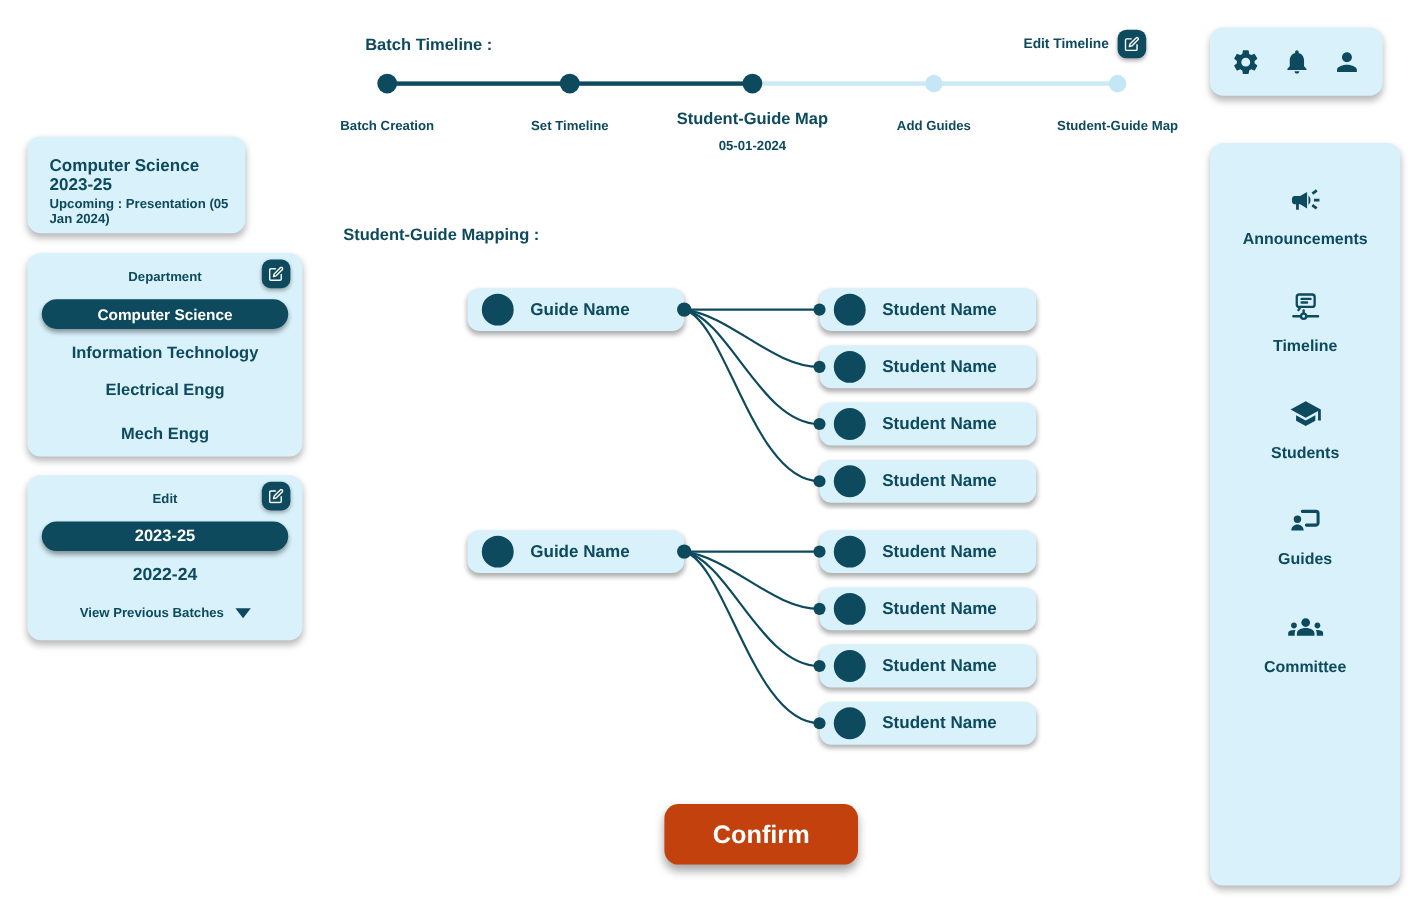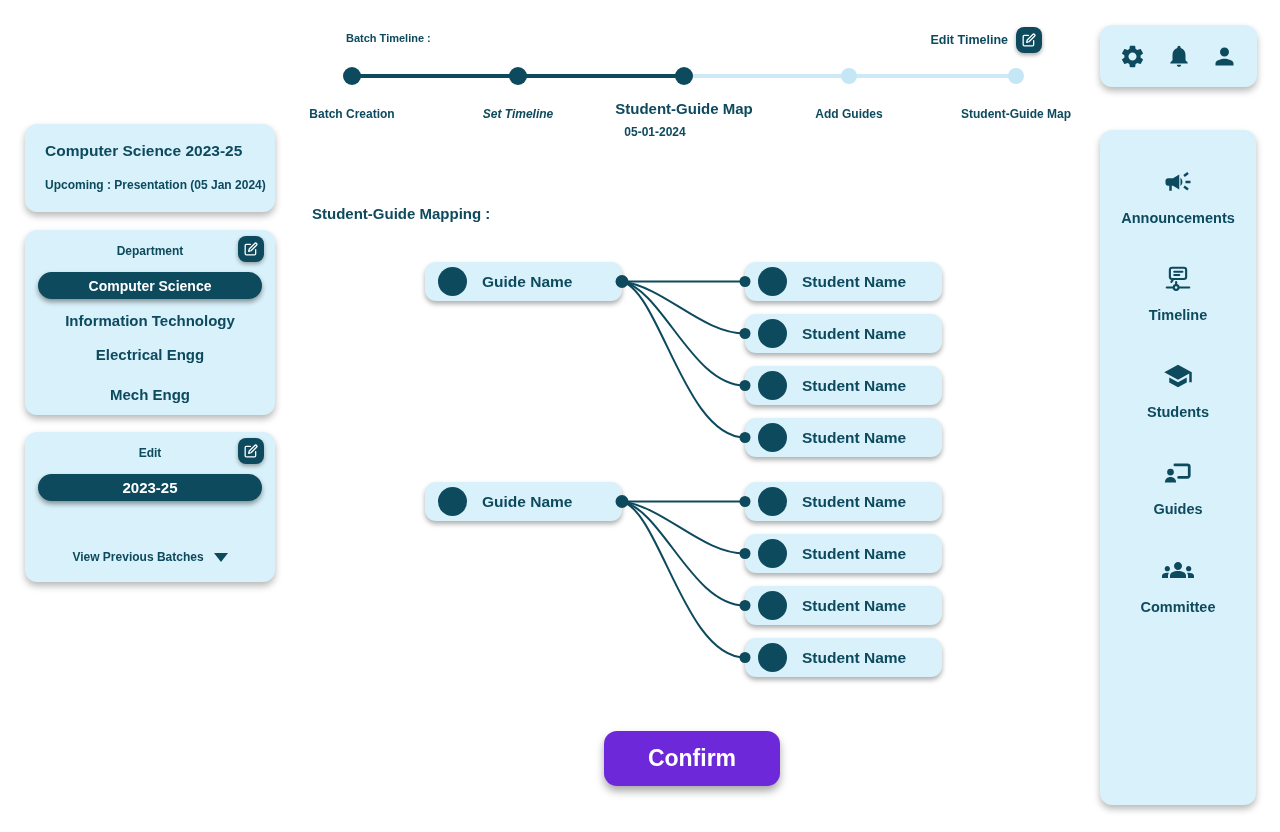--- a/index.html
+++ b/index.html
@@ -18,33 +18,33 @@
   .pill-dark { position:absolute; left:13px; right:13px; height:27px; background:#0D4A5E;
                border-radius:14px; color:#fff; font-size:14px; font-weight:700;
                display:flex; align-items:center; justify-content:center;
                box-shadow:0 3px 5px rgba(0,0,0,.4); cursor:pointer; }
   .option { position:absolute; width:100%; text-align:center; font-size:15px;
             font-weight:700; color:#0D4A5E; cursor:pointer; }
 
   
   .logo { position:absolute; left:35px; top:42px; font-size:30px; font-weight:700;
           color:#0D4A5E; letter-spacing:-0.5px; }
-  .summary-card { left:25px; top:124px; width:250px; height:88px; }
+  .summary-card { left:25px; top:124px; width:198px; height:88px; }
   .summary-title { position:absolute; left:20px; top:18px; font-size:15.5px; font-weight:700; color:#0D4A5E; }
   .summary-sub   { position:absolute; left:20px; top:54px; font-size:12px;  font-weight:700; color:#0D4A5E; }
   .dept-card  { left:25px; top:230px; width:250px; height:185px; }
   .batch-card { left:25px; top:432px; width:250px; height:150px; }
   .view-prev { position:absolute; width:100%; top:118px; display:flex; align-items:center;
                justify-content:center; gap:10px; font-size:12px; font-weight:700;
                color:#0D4A5E; cursor:pointer; }
   .caret { width:0; height:0; border-left:7px solid transparent;
            border-right:7px solid transparent; border-top:9px solid #0D4A5E; }
 
   
-  .tl-label { position:absolute; left:346px; top:32px; font-size:11px; font-weight:700; color:#0D4A5E; }
+  .tl-label { position:absolute; left:332px; top:32px; font-size:15px; font-weight:700; color:#0D4A5E; }
   .tl-seg { position:absolute; top:74px; height:4px; }
   .tl-seg.done { background:#0D4A5E; }
   .tl-seg.todo { background:#CBE9F6; }
   .dot { position:absolute; border-radius:50%; }
   .dot.done { width:18px; height:18px; background:#0D4A5E; top:67px; }
   .dot.todo { width:16px; height:16px; background:#C5E7F5; top:68px; }
   .step-label { position:absolute; transform:translateX(-50%); font-size:12px;
                 font-weight:700; color:#0D4A5E; white-space:nowrap; top:107px; }
   .step-label.active { font-size:15px; top:100px; }
   .step-date { position:absolute; transform:translateX(-50%); font-size:12px;
@@ -56,30 +56,30 @@
   .map-heading { position:absolute; left:312px; top:205px; font-size:15px;
                  font-weight:700; color:#0D4A5E; }
   .node { position:absolute; width:197px; height:39px; background:#D9F1FA; border-radius:11px;
           display:flex; align-items:center; padding-left:13px; gap:15px;
           box-shadow:0 3px 5px rgba(0,0,0,.32); cursor:pointer; z-index:1; }
   .node .avatar { width:29px; height:29px; border-radius:50%; background:#0D4A5E; flex:none; }
   .node .nlabel { font-size:15.5px; font-weight:700; color:#0D4A5E; white-space:nowrap; }
   .wires { position:absolute; left:0; top:0; width:1280px; height:832px;
            pointer-events:none; z-index:2; }
   .confirm { position:absolute; left:604px; top:731px; width:176px; height:55px;
-             background:#6d28d9; border:none; border-radius:13px; color:#fff;
+             background:#c2410c; border:none; border-radius:13px; color:#fff;
              font-size:23px; font-weight:700; font-family:"Liberation Sans",sans-serif;
              box-shadow:0 5px 9px rgba(0,0,0,.35); cursor:pointer; }
 
   
   .topbar-card { left:1100px; top:25px; width:157px; height:62px; display:flex;
                  align-items:center; justify-content:space-evenly; }
   .icon-btn { display:flex; align-items:center; justify-content:center; cursor:pointer;
               background:none; border:none; padding:0; }
-  .nav-card { left:1100px; top:130px; width:156px; height:675px; display:flex;
+  .nav-card { left:1100px; top:130px; width:173px; height:675px; display:flex;
               flex-direction:column; align-items:flex-start; padding-top:18px; }
   .nav-item { width:100%; height:97px; display:flex; flex-direction:column;
               align-items:center; justify-content:center; gap:13px; cursor:pointer; }
   .nav-label { font-size:14.5px; font-weight:700; color:#0D4A5E; }
 </style>
 </head>
 <body>
 
 <div class="stage">
 
@@ -105,41 +105,42 @@
 
   <div class="card batch-card">
     <div class="card-title" style="top:14px;">Edit</div>
     <button class="edit-btn" style="top:6px; right:11px;">
       <svg width="14" height="14" viewBox="0 0 24 24" fill="none" stroke="#ffffff" stroke-width="2.2" stroke-linecap="round" stroke-linejoin="round">
         <path d="M11 4H4a2 2 0 0 0-2 2v14a2 2 0 0 0 2 2h14a2 2 0 0 0 2-2v-7"></path>
         <path d="M18.5 2.5a2.121 2.121 0 0 1 3 3L12 15l-4 1 1-4 9.5-9.5z"></path>
       </svg>
     </button>
     <div class="pill-dark" style="top:42px; font-size:15px;">2023-25</div>
+    <div class="option" style="top:82px; font-size:16px;">2022-24</div>
     <div class="view-prev">
       <span>View Previous Batches</span>
       <span class="caret"></span>
     </div>
   </div>
 
   <div class="tl-label">Batch Timeline :</div>
 
   <div class="tl-seg done" style="left:352px; width:332px;"></div>
   <div class="tl-seg todo" style="left:684px; width:332px;"></div>
 
   <div class="dot done" style="left:343px;"></div>
   <div class="dot done" style="left:509px;"></div>
   <div class="dot done" style="left:675px;"></div>
   <div class="dot todo" style="left:841px;"></div>
   <div class="dot todo" style="left:1008px;"></div>
 
   <div class="step-label" style="left:352px;">Batch Creation</div>
-  <div class="step-label" style="left:518px;font-style:italic;">Set Timeline</div>
+  <div class="step-label" style="left:518px;">Set Timeline</div>
   <div class="step-label active" style="left:684px;">Student-Guide Map</div>
-  <div class="step-date" style="left:655px;">05-01-2024</div>
+  <div class="step-date" style="left:684px;">05-01-2024</div>
   <div class="step-label" style="left:849px;">Add Guides</div>
   <div class="step-label" style="left:1016px;">Student-Guide Map</div>
 
   <div class="edit-tl-label">Edit Timeline</div>
   <button class="edit-btn" style="left:1016px; top:27px;">
     <svg width="14" height="14" viewBox="0 0 24 24" fill="none" stroke="#ffffff" stroke-width="2.2" stroke-linecap="round" stroke-linejoin="round">
       <path d="M11 4H4a2 2 0 0 0-2 2v14a2 2 0 0 0 2 2h14a2 2 0 0 0 2-2v-7"></path>
       <path d="M18.5 2.5a2.121 2.121 0 0 1 3 3L12 15l-4 1 1-4 9.5-9.5z"></path>
     </svg>
   </button>

